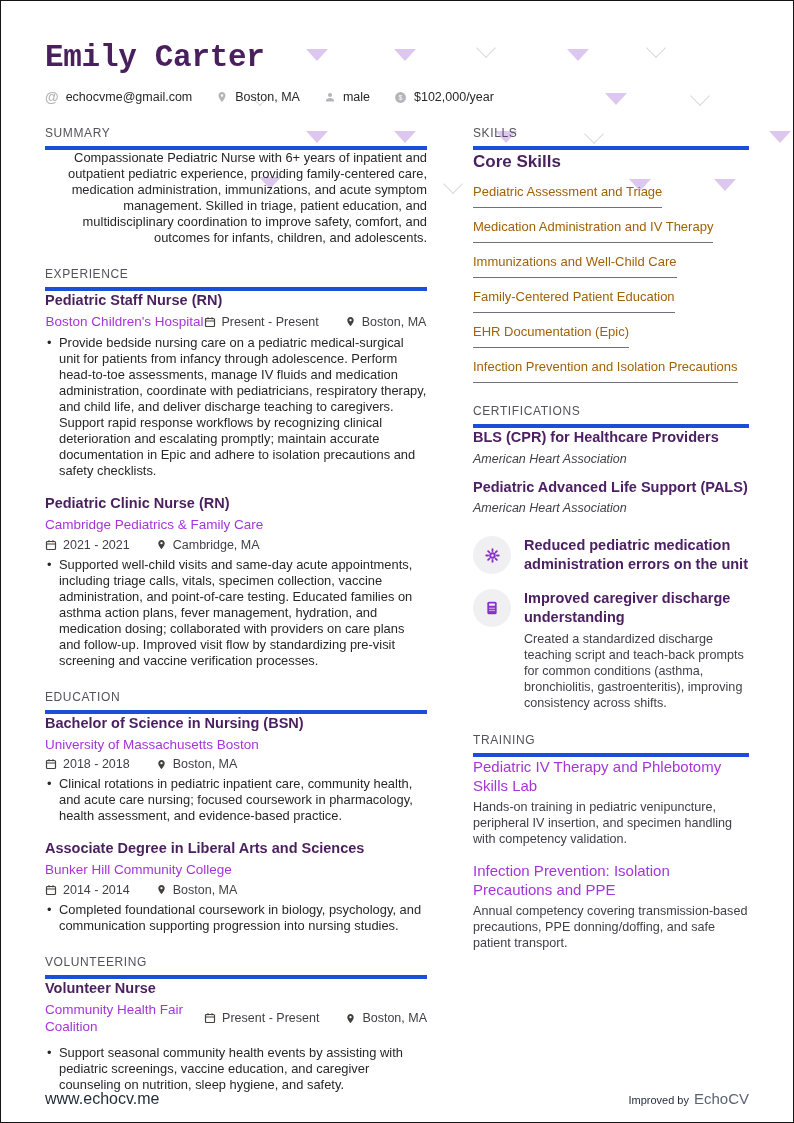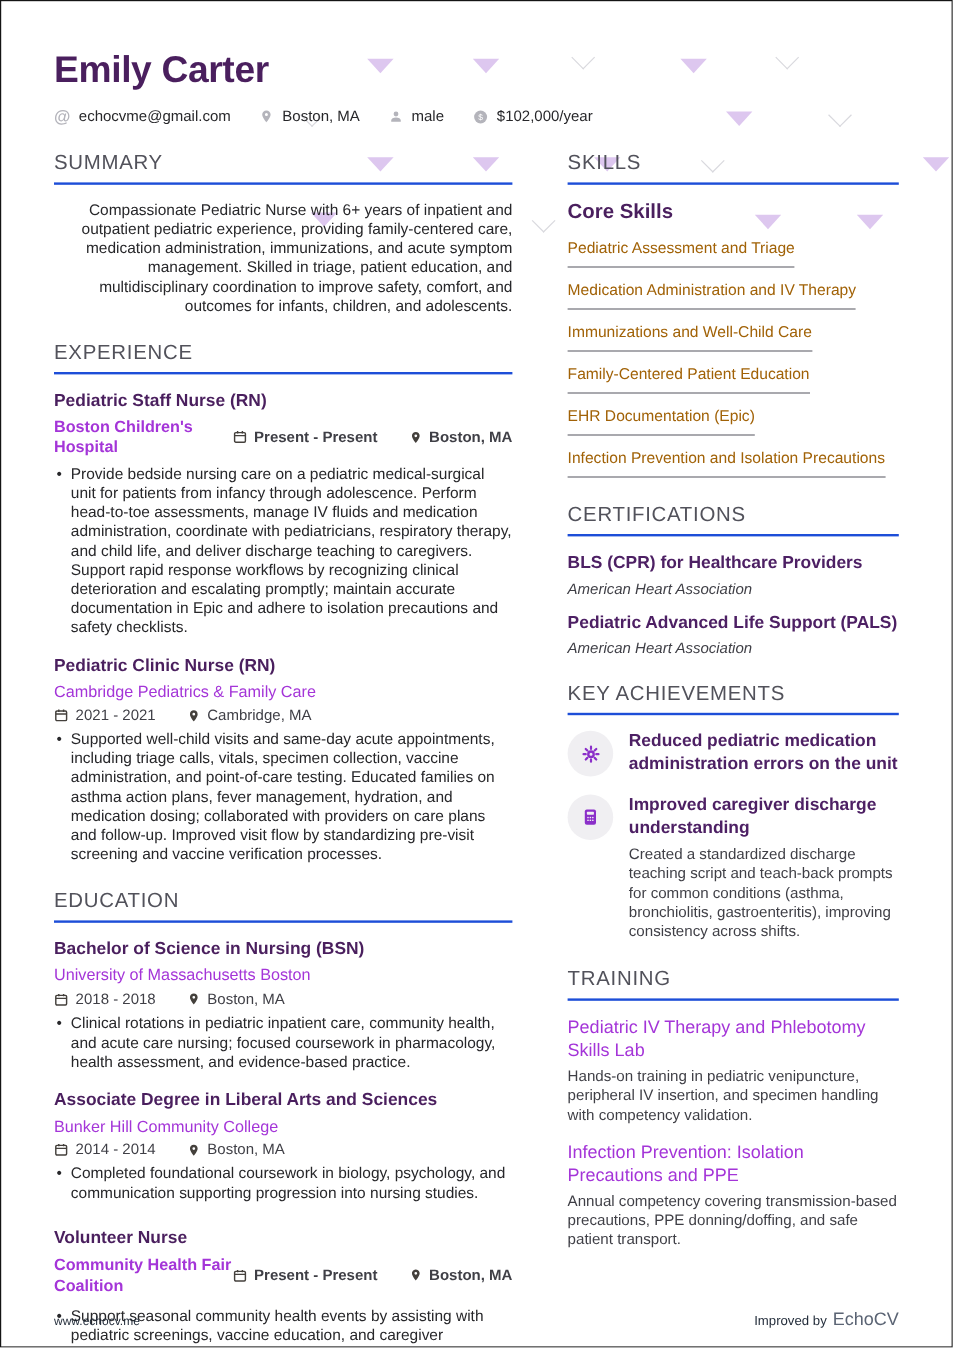--- a/index.html
+++ b/index.html
@@ -15,43 +15,43 @@
   
   .decor { position:absolute; inset:0; z-index:0; pointer-events:none; }
   .tri { position:absolute; width:0; height:0;
          border-left:11px solid transparent; border-right:11px solid transparent;
          border-top:12px solid #ddc7ef; }
   .chev { position:absolute; width:14px; height:14px;
           border-right:1.5px solid #d9d9de; border-bottom:1.5px solid #d9d9de;
           transform:rotate(45deg); }
 
   
-  .name { font-size:31px; font-weight:bold; color:#4a1f5e; letter-spacing:-0.3px; line-height:1.1; }
+  .name { font-size:31px; font-weight:bold; color:#4a1f5e; letter-spacing:-0.3px; line-height:1.1;font-family:Liberation Mono, monospace; }
   .job-title { font-size:15.5px; font-weight:bold; color:#9a2fc9; margin-top:5px; }
   .contact { display:flex; align-items:center; gap:24px; margin-top:15px; font-size:12.5px; color:#27272a; }
   .c-item { display:flex; align-items:center; gap:7px; }
   .c-icon { color:#b4b4bb; display:flex; align-items:center; }
   .at-glyph { font-size:14px; color:#b4b4bb; font-weight:bold; line-height:1; }
 
   
   .cols { display:flex; gap:46px; margin-top:22px; }
   .col-left { width:382px; flex:0 0 382px; }
   .col-right { flex:1; min-width:0; }
 
   section { margin-bottom:21px; }
-  .sec-h { font-size:17px; letter-spacing:0.6px; color:#52525b;
-           padding-bottom:6px; border-bottom:2px solid #1d4ed8; margin-bottom:13px; }
+  .sec-h { font-size:12px; letter-spacing:0.6px; color:#52525b;
+           padding-bottom:6px; border-bottom:4px solid #1d4ed8; }
 
   .body-text { font-size:12.9px; line-height:1.24; color:#27272a;text-align:right; }
 
   
   .entry { margin-bottom:15px; }
   .entry-title { font-size:14.5px; font-weight:bold; color:#4a1f5e; line-height:1.3; }
   .entry-co { font-size:13.5px; color:#a435d8; line-height:1.3; margin-top:3px; }
-  .row { display:flex; align-items:center; justify-content:center; margin-top:3px;font-weight:bold; }
+  .row { display:flex; align-items:center; justify-content:center; margin-top:3px; }
   .row .entry-co { margin-top:0; }
   .meta-group { display:flex; align-items:center; gap:26px; }
   .meta { display:flex; align-items:center; gap:6px; font-size:12.5px; color:#3f3f46; white-space:nowrap; }
   .meta-row { display:flex; align-items:center; gap:26px; margin-top:4px; }
   .m-icon { color:#44403c; display:flex; align-items:center; }
   .bullets { list-style:none; margin-top:5px; }
   .bullets li { position:relative; padding-left:14px; font-size:12.9px; line-height:1.24; color:#27272a; }
   .bullets li::before { content:"•"; position:absolute; left:2px; top:0; color:#27272a; }
   .org-wrap { max-width:160px; }
 
@@ -75,21 +75,21 @@
   .ach-text { font-size:12.6px; line-height:1.27; color:#3f3f46; margin-top:5px; }
 
   
   .train { margin-bottom:13px; }
   .train-title { font-size:15px; font-weight:500; color:#a435d8; line-height:1.3; }
   .train-text { font-size:12.6px; line-height:1.27; color:#3f3f46; margin-top:4px; }
 
   
   .footer { position:absolute; left:44px; right:44px; bottom:14px; z-index:1;
             display:flex; justify-content:space-between; align-items:baseline; }
-  .footer-site { font-size:10px; color:#1f2937; text-decoration:none; }
+  .footer-site { font-size:16px; color:#1f2937; text-decoration:none; }
   .powered { font-size:11px; color:#1f2937; display:flex; align-items:baseline; gap:5px; }
   .brand { font-size:15px; color:#5b6474; }
 </style>
 </head>
 <body>
 
 <div class="page">
 
   <div class="decor">
     <div class="tri" style="left:305px;top:48px"></div>
@@ -269,20 +269,21 @@
                 <span>Boston, MA</span>
               </span>
             </div>
             <ul class="bullets">
               <li>Completed foundational coursework in biology, psychology, and communication supporting progression into nursing studies.</li>
             </ul>
           </div>
         </section>
 
         <section>
+          <div class="sec-h">VOLUNTEERING</div>
           <div class="entry">
             <h3 class="entry-title">Volunteer Nurse</h3>
             <div class="row" style="align-items:center;">
               <span class="entry-co org-wrap">Community Health Fair Coalition</span>
               <span class="meta-group">
                 <span class="meta">
                   <span class="m-icon">
                     <svg width="12" height="12" viewBox="0 0 24 24" fill="none" stroke="currentColor" stroke-width="2.4">
                         <rect x="3" y="5" width="18" height="16" rx="2"></rect>
                         <path d="M3 10h18M8 2.5v4M16 2.5v4"></path>
@@ -329,21 +330,20 @@
             <div class="cert-title">BLS (CPR) for Healthcare Providers</div>
             <div class="cert-issuer">American Heart Association</div>
           </div>
           <div class="cert">
             <div class="cert-title">Pediatric Advanced Life Support (PALS)</div>
             <div class="cert-issuer">American Heart Association</div>
           </div>
         </section>
 
         <section>
-          <div class="sec-h">KEY ACHIEVEMENTS</div>
 
           <div class="ach">
             <div class="ach-badge">
               <svg width="17" height="17" viewBox="0 0 24 24" fill="none" stroke="currentColor" stroke-width="2.6" stroke-linecap="round">
                 <circle cx="12" cy="12" r="3.2" stroke-width="2.8"></circle>
                 <path d="M12 3.2v2.6M12 18.2v2.6M3.2 12h2.6M18.2 12h2.6M5.8 5.8l1.9 1.9M16.3 16.3l1.9 1.9M18.2 5.8l-1.9 1.9M7.7 16.3l-1.9 1.9"></path>
               </svg>
             </div>
             <div>
               <div class="ach-title">Reduced pediatric medication administration errors on the unit</div>

